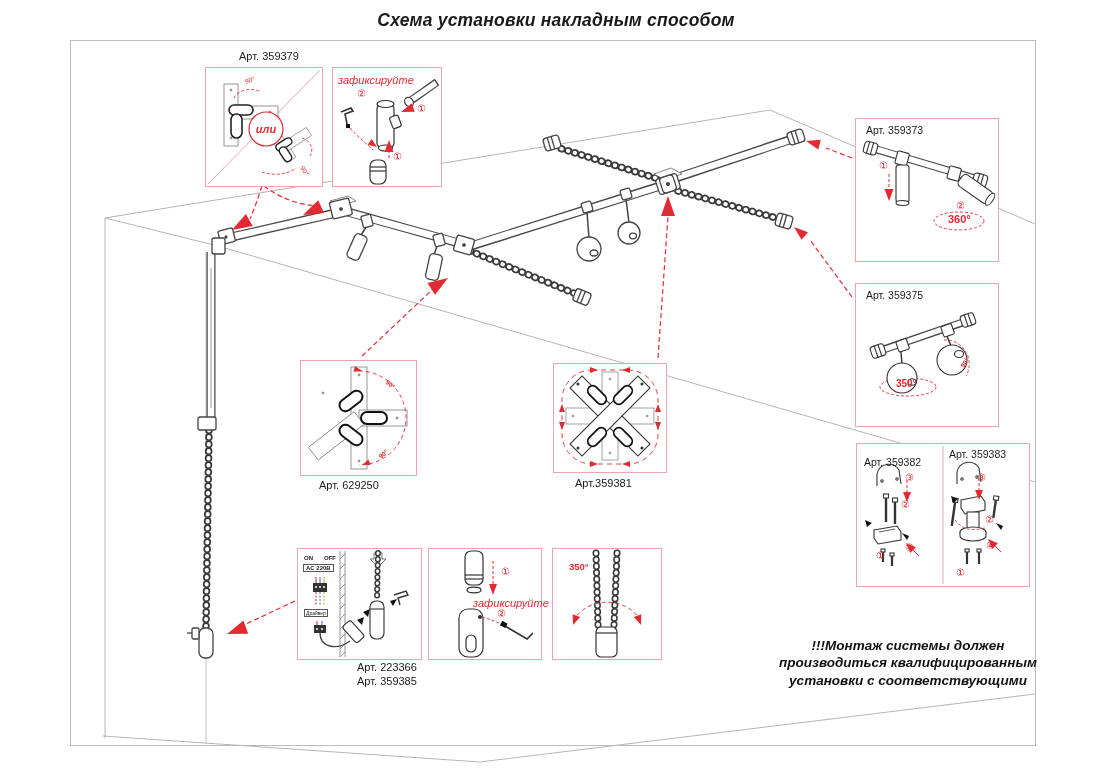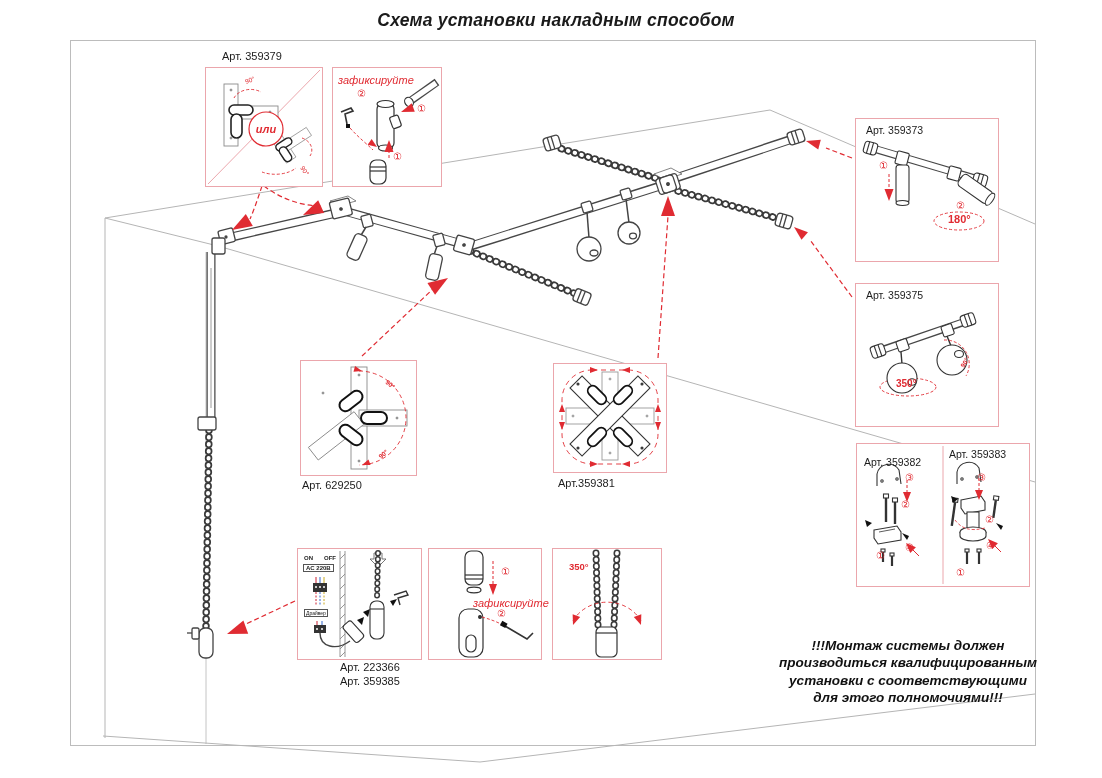--- a/index.html
+++ b/index.html
@@ -3,21 +3,21 @@
 <meta charset="utf-8">
 <style>
   html,body{margin:0;padding:0;background:#fff;}
   .page{position:relative;width:1102px;height:778px;background:#fff;overflow:hidden;
         font-family:"Liberation Sans",sans-serif;color:#1a1a1a;padding-left:10px;}
   .abs{position:absolute;}
   .title{left:0;top:10px;width:100%;text-align:center;font-size:17.5px;font-weight:bold;font-style:italic;letter-spacing:.2px;}
   .frame{left:70px;top:40px;width:964px;height:704px;border:1px solid #bcbcbc;}
   svg.main{left:0;top:0;width:1102px;height:778px;pointer-events:none;}
   .callout{border:1px solid #eba6ac;background:#fff;}
-  .artlabel{font-size:11px;color:#1c1c1c;white-space:nowrap;}
+  .artlabel{font-size:11px;color:#1c1c1c;white-space:nowrap;margin-left:17px;}
   .inlabel{font-size:10.5px;color:#1c1c1c;white-space:nowrap;}
   .redcap{font-size:11px;font-style:italic;color:#e02b32;white-space:nowrap;}
   .circ{font-size:10px;color:#e02b32;line-height:1;}
   .ang{font-weight:bold;color:#e02b32;white-space:nowrap;}
   .warning{width:320px;text-align:center;font-size:13.5px;font-weight:bold;font-style:italic;line-height:1.28;color:#111;}
   .tinytxt{font-size:6px;font-weight:bold;color:#222;white-space:nowrap;}
   .acbox{font-size:6px;font-weight:bold;color:#222;border:1px solid #555;padding:0 2px;white-space:nowrap;}
   .drvbox{font-size:5px;color:#222;border:1px solid #555;padding:0 1px;white-space:nowrap;}
 </style>
 </head>
@@ -256,21 +256,21 @@
       <g transform="translate(56,72) rotate(-90)">
           <polygon points="0,0 -12,-4.5 -12,4.5" fill="#e02b32"></polygon>
         </g>
     </svg>
   </div>
 
   <div class="abs callout" style="left:855px;top:118px;width:142px;height:142px;">
     <span class="abs inlabel" style="left:10px;top:5px;">Арт. 359373</span>
     <span class="abs circ" style="left:23px;top:42px;">①</span>
     <span class="abs circ" style="left:100px;top:82px;">②</span>
-    <span class="abs ang" style="left:92px;top:94px;font-size:11px;">180°</span>
+    <span class="abs ang" style="left:92px;top:94px;font-size:11px;">360°</span>
     <svg width="142" height="142" viewBox="0 0 142 142">
       <ellipse cx="103" cy="102" rx="25" ry="9" stroke="#e02b32" stroke-width="0.9" stroke-dasharray="3 2" fill="none"></ellipse>
       <path d="M12,28 L128,62" stroke="#474747" stroke-width="8"></path>
       <path d="M13,28 L127,62" stroke="#fff" stroke-width="5.5"></path>
       <g fill="#fff" stroke="#333" stroke-width="1.1">
         <g transform="translate(14,29) rotate(16)">
             <rect x="-6" y="-6" width="13" height="12" rx="3"></rect>
             <line x1="-2" y1="-6" x2="-2" y2="6"></line>
             <line x1="2" y1="-6" x2="2" y2="6"></line>
           </g>
@@ -606,16 +606,15 @@
       <g transform="translate(88,76) rotate(70)">
           <polygon points="0,0 -10,-4 -10,4" fill="#e02b32"></polygon>
         </g>
     </svg>
   </div>
 
   <div class="abs warning" style="left:748px;top:637px;text-align:center;">
     <div>!!!Монтаж системы должен</div>
     <div>производиться квалифицированным</div>
     <div>установки с соответствующими</div>
-    <div>для этого полномочиями!!!</div>
   </div>
 
 </div>
 
 </body></html>

